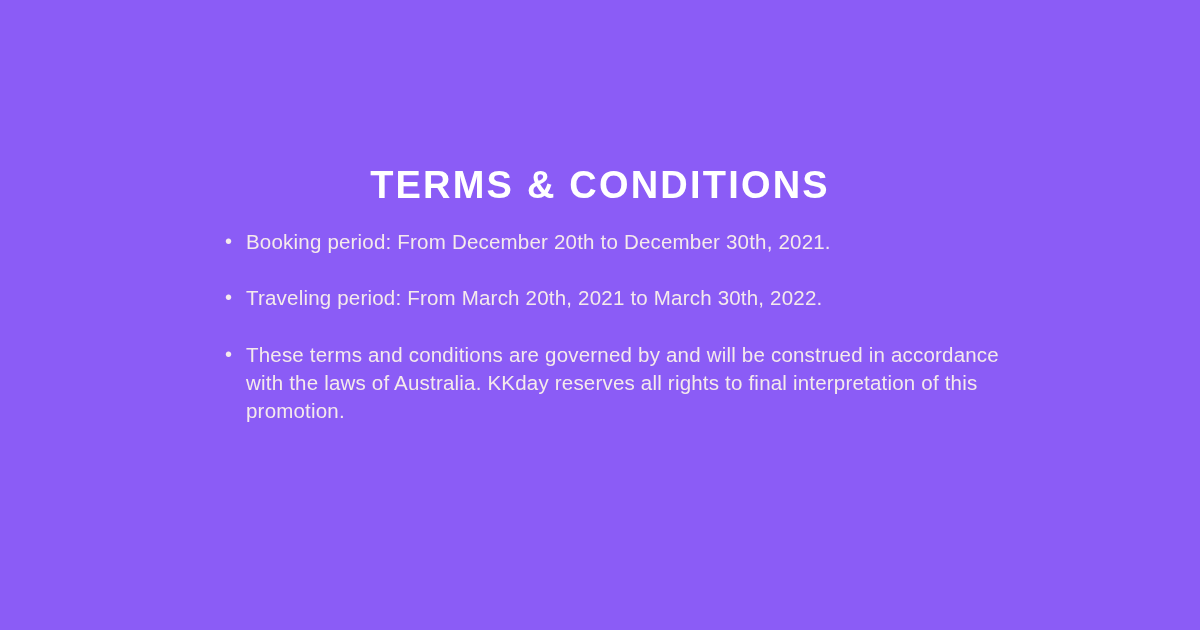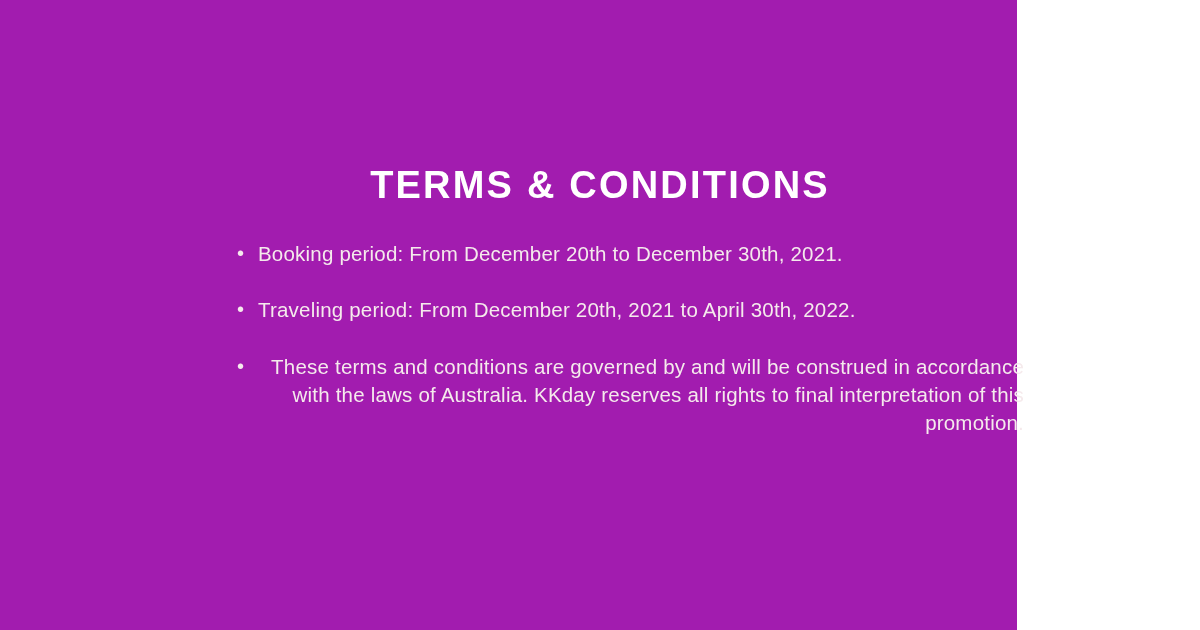--- a/index.html
+++ b/index.html
@@ -7,76 +7,75 @@
     padding: 0;
   }
   body {
     width: 1200px;
     height: 630px;
     overflow: hidden;
     font-family: "Liberation Sans", sans-serif;
   }
   .slide {
     position: relative;
-    width: 1017px;
+    width: 1200px;
     height: 630px;
-    background: #a21caf;
+    background: #8b5cf6;
     box-sizing: border-box;
   }
   .title {
     position: absolute;
     top: 138px;
     left: 0;
     width: 1200px;
     text-align: center;
     color: #FFFFFF;
     font-size: 38px;
     font-weight: bold;
     letter-spacing: 2.2px;
     line-height: 1.2;
     white-space: nowrap;
   }
   .terms-list {
     position: absolute;
     top: 228px;
     left: 222px;
     width: 790px;
-    margin: 12px;
+    margin: 0;
     padding: 0;
     list-style: none;
   }
   .term-item {
     position: relative;
     padding-left: 24px;
     margin-bottom: 28px;
     color: #F5EAEC;
     font-size: 20.5px;
     line-height: 1.38;
     letter-spacing: 0.2px;
   }
   .term-item:last-child {
     margin-bottom: 0;
-    text-align: right;
   }
   .term-item::before {
     content: "•";
     position: absolute;
     left: 3px;
     top: 0;
     color: #F5EAEC;
     font-size: 20px;
     line-height: 1.38;
   }
 </style>
 </head>
 <body>
 
 <div class="slide">
 
   <h1 class="title">TERMS &amp; CONDITIONS</h1>
 
   <ul class="terms-list">
     <li class="term-item">Booking period: From December 20th to December 30th, 2021.</li>
-    <li class="term-item">Traveling period: From December 20th, 2021 to April 30th, 2022.</li>
+    <li class="term-item">Traveling period: From March 20th, 2021 to March 30th, 2022.</li>
     <li class="term-item">These terms and conditions are governed by and will be construed in accordance with the laws of Australia. KKday reserves all rights to final interpretation of this promotion.</li>
   </ul>
 
 </div>
 
 </body></html>

